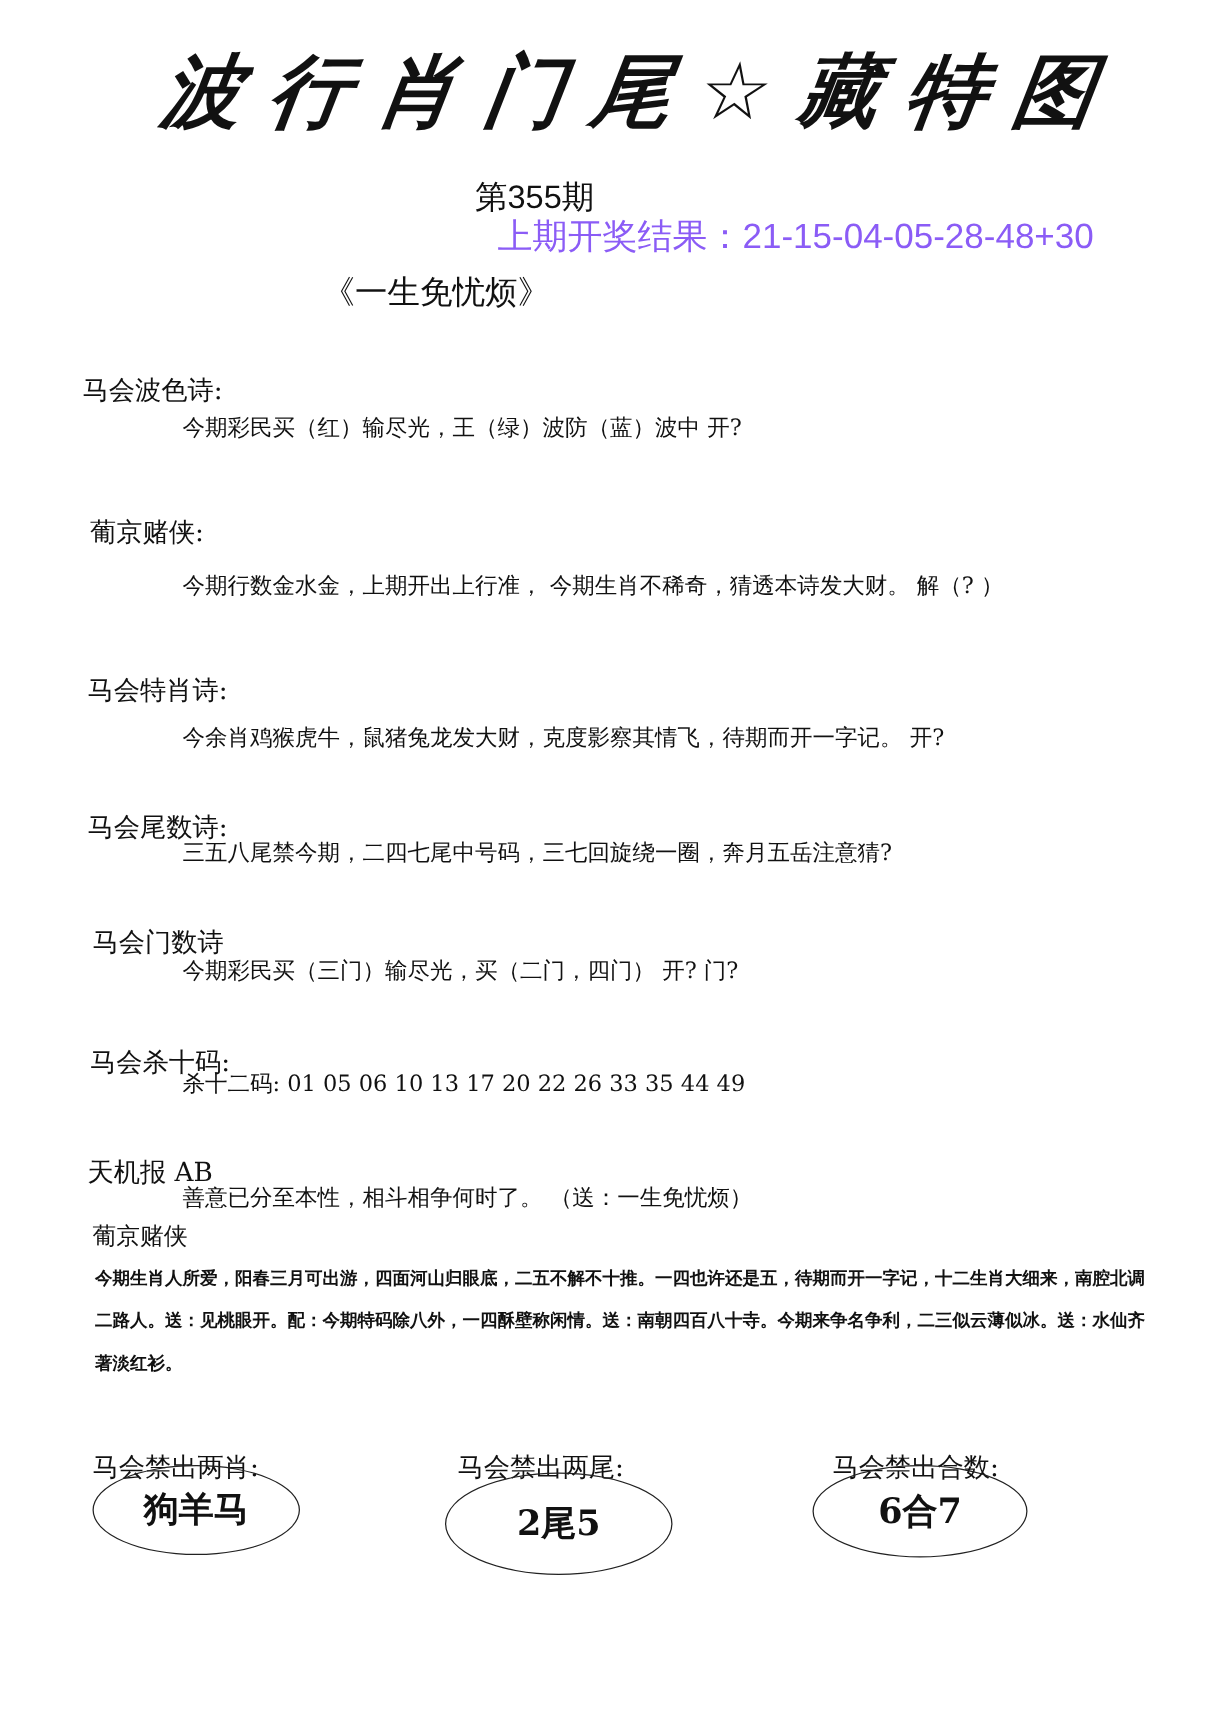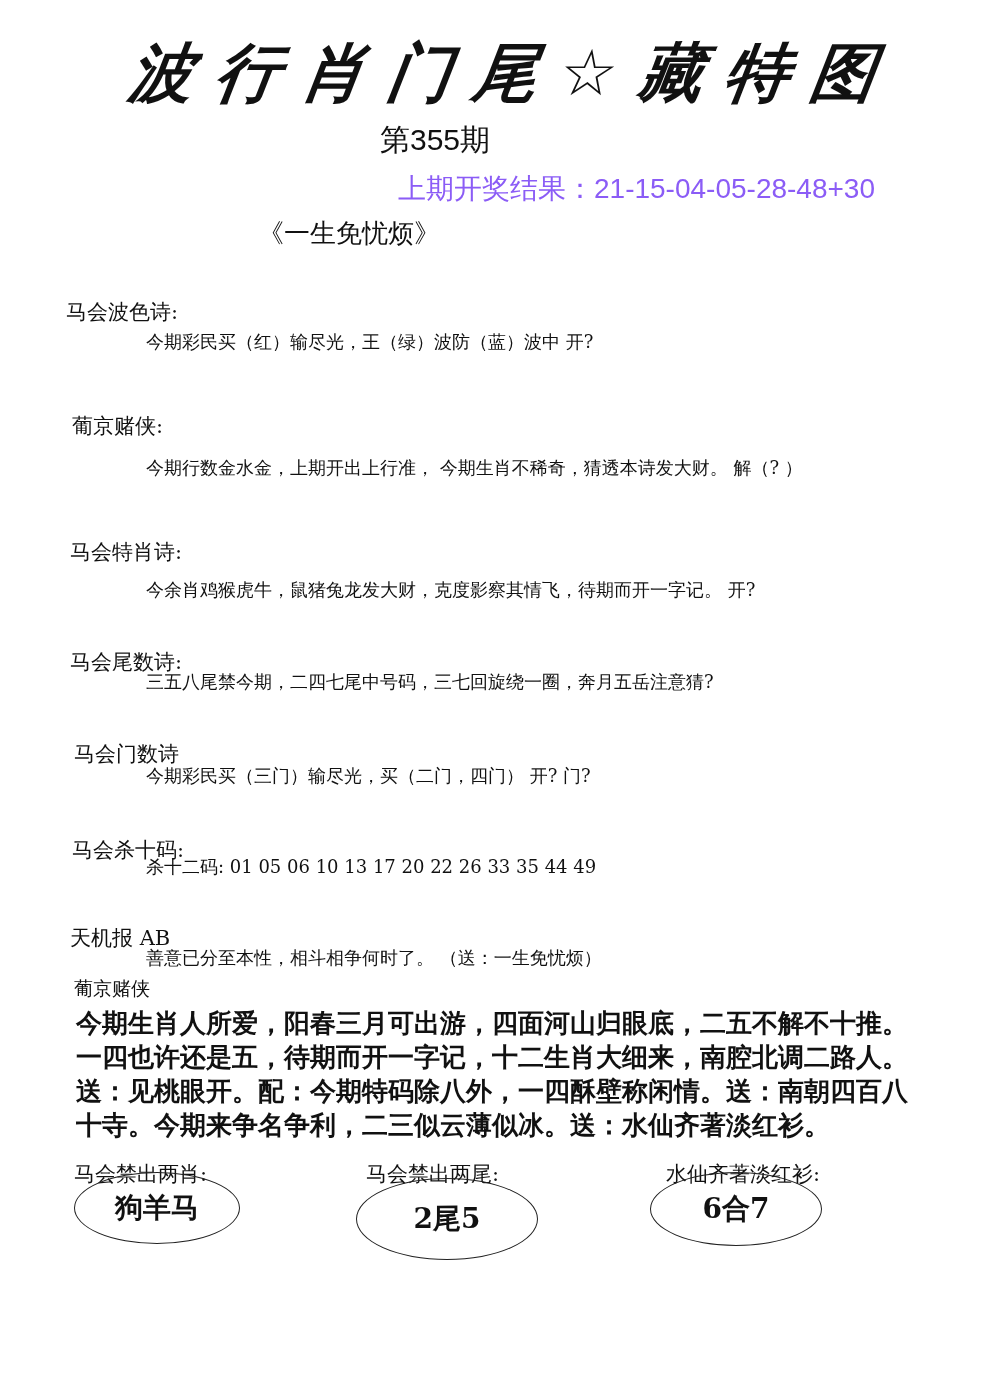--- a/index.html
+++ b/index.html
@@ -1,26 +1,26 @@
 <!DOCTYPE html>
 <html><head>
 <meta charset="utf-8">
 <style>
   html, body { margin:0; padding:0; background:#fff; }
   body { width:981px; height:1388px; position:relative; overflow:hidden;
          font-family:"DejaVu Serif","Liberation Serif",serif; color:#111; }
   .abs { position:absolute; white-space:nowrap; }
   .title { left:130px; top:30px; font-size:64px; font-weight:bold; font-style:italic;
            letter-spacing:22px; transform:skewX(-8deg); font-family:"DejaVu Sans",sans-serif; }
-  .issue { left:380px; top:120px; font-size:30px; font-family:"Liberation Sans",sans-serif;text-align:center; }
+  .issue { left:380px; top:140px; font-size:26px; font-family:"Liberation Sans",sans-serif;text-align:center; }
   .result { left:398px; top:170px; font-size:28px; color:#8b5cf6; font-family:"Liberation Sans",sans-serif; }
   .provider { left:258px; top:216px; font-size:26px; font-family:"DejaVu Sans",sans-serif; }
   .label { font-size:21px;margin-top:36px; }
   .line { font-size:18px; font-weight:normal; }
-  .para { left:76px; top:1006px; width:850px; font-size:26px; font-weight:bold; line-height:34px; white-space:normal; }
+  .para { left:76px; top:1006px; width:850px; font-size:14px; font-weight:bold; line-height:34px; white-space:normal; }
   .oval { position:absolute; border:1.5px solid #222; border-radius:50%; display:flex;
           align-items:center; justify-content:center; font-size:28px; font-weight:bold; }
 </style>
 </head>
 <body>
 
 <div class="abs title">波行肖门尾☆藏特图</div>
 <div class="abs issue">第355期</div>
 <div class="abs result">
   <span>上期开奖结果：</span><span>21-15-04-05-28-48+30</span>
@@ -46,21 +46,21 @@
 <div class="abs line" style="left:146px;top:855px">杀十二码: 01 05 06 10 13 17 20 22 26 33 35 44 49</div>
 
 <div class="abs label" style="left:70px;top:888px">天机报 AB</div>
 <div class="abs line" style="left:146px;top:946px">善意已分至本性，相斗相争何时了。 （送：一生免忧烦）</div>
 
 <div class="abs line" style="left:74px;top:976px;font-size:19px">葡京赌侠</div>
 <div class="abs para">今期生肖人所爱，阳春三月可出游，四面河山归眼底，二五不解不十推。一四也许还是五，待期而开一字记，十二生肖大细来，南腔北调二路人。送：见桃眼开。配：今期特码除八外，一四酥壁称闲情。送：南朝四百八十寺。今期来争名争利，二三似云薄似冰。送：水仙齐著淡红衫。</div>
 
 <div class="abs label" style="left:74px;top:1124px">马会禁出两肖:</div>
 <div class="abs label" style="left:366px;top:1124px">马会禁出两尾:</div>
-<div class="abs label" style="left:666px;top:1124px">水仙齐著淡红衫:</div>
+<div class="abs label" style="left:666px;top:1124px">马会禁出合数:</div>
 
 <div class="oval" style="left:74px;top:1172px;width:164px;height:70px">
     <span>狗羊马</span>
   </div>
 <div class="oval" style="left:356px;top:1178px;width:180px;height:80px">
     <span>2尾5</span>
   </div>
 <div class="oval" style="left:650px;top:1172px;width:170px;height:72px">
     <span>6合7</span>
   </div>

